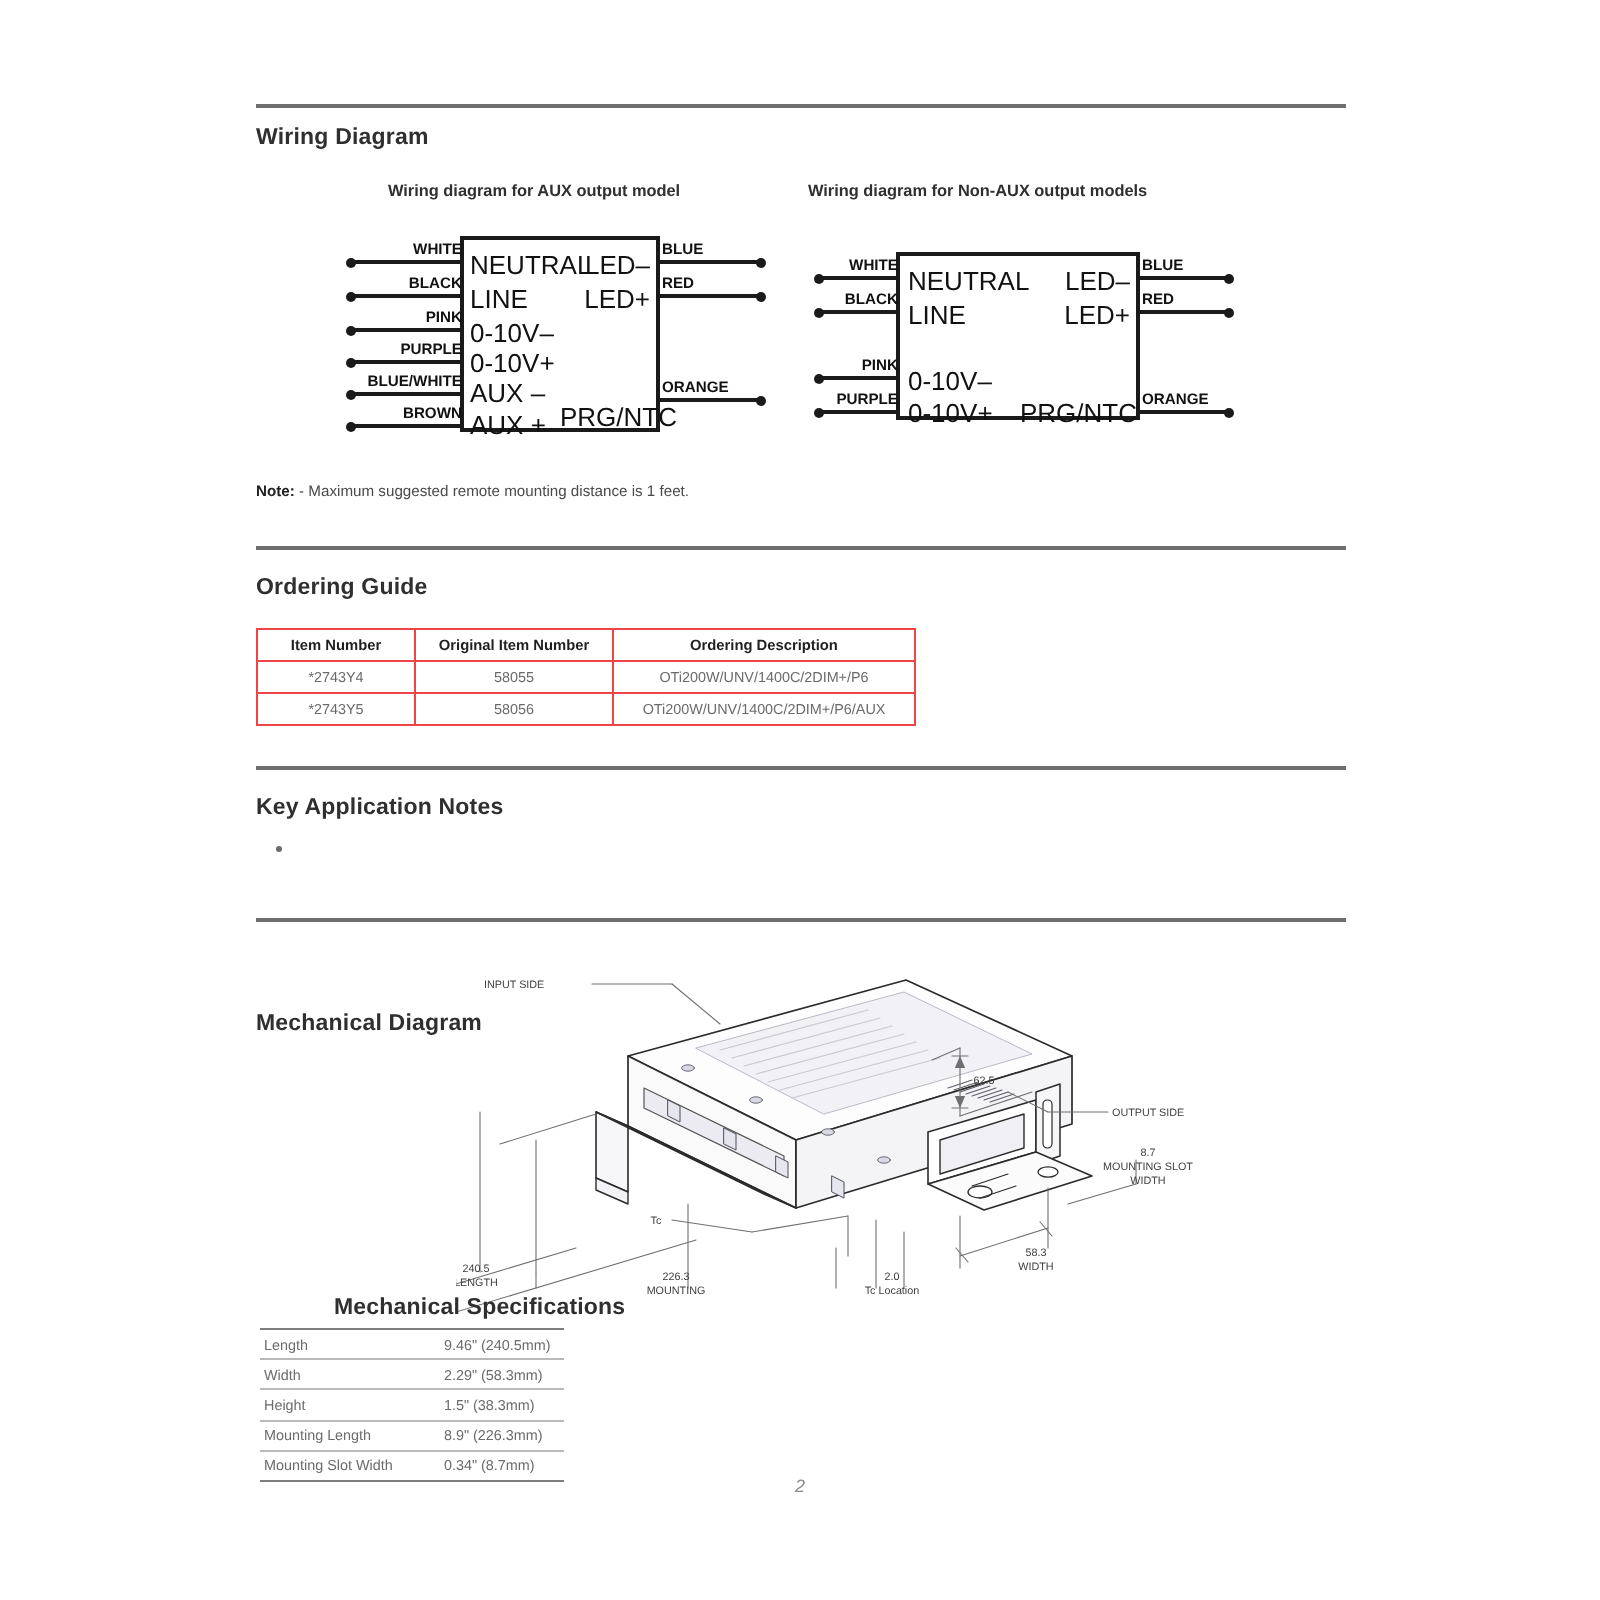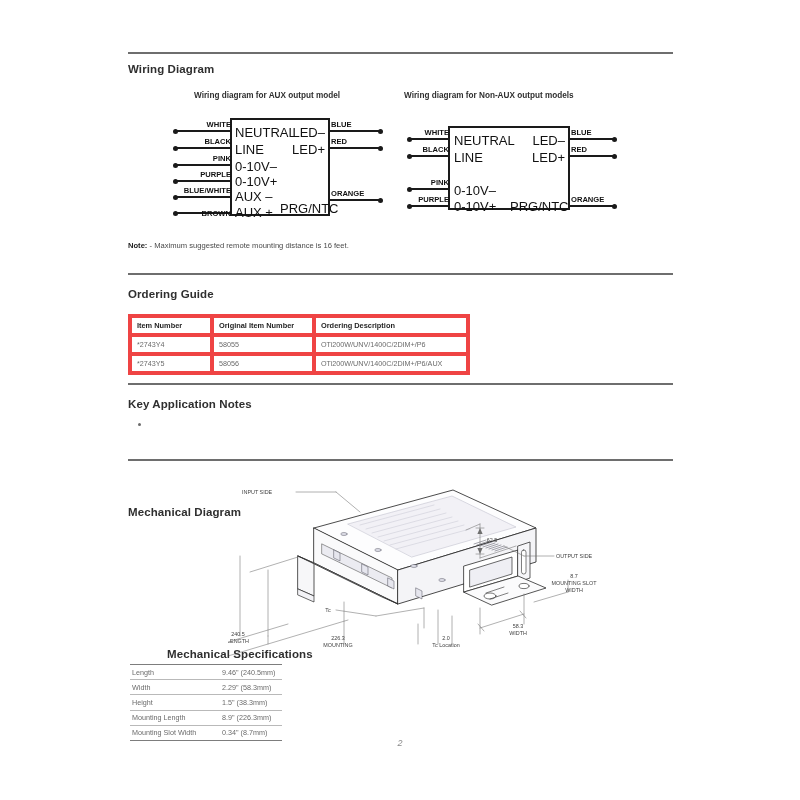--- a/index.html
+++ b/index.html
@@ -105,23 +105,23 @@
   
   .ord-table {
     position: absolute;
     left: 128px;
     top: 314px;
     border-collapse: collapse;
     font-size: 7.2px;
     color: #6b6b6b;
   }
   .ord-table th, .ord-table td {
-    border: 4px solid #ef4444;
+    border: 1px solid #ef4444;
     padding: 3px 5px;
-    text-align: left;
+    text-align: center;
     font-weight: normal;
     white-space: nowrap;
     margin-left: 8px;
   }
   .ord-table th {
     color: #1f1f1f;
     font-weight: bold;
     font-size: 7.4px;
   }
   .ord-c0 { width: 68px; }
@@ -228,21 +228,21 @@
   <div class="wire" style="left:176px; top:180px; width:56px;"></div>
   <div class="dot" style="left:173px; top:178.5px;"></div>
   <div class="wlabel ra" style="left:176px; top:171px; width:55px;">PURPLE</div>
 
   <div class="wire" style="left:176px; top:196px; width:56px;"></div>
   <div class="dot" style="left:173px; top:194.5px;"></div>
   <div class="wlabel ra" style="left:168px; top:187px; width:63px;">BLUE/WHITE</div>
 
   <div class="wire" style="left:176px; top:212px; width:56px;"></div>
   <div class="dot" style="left:173px; top:210.5px;"></div>
-  <div class="wlabel ra" style="left:176px; top:203px; width:55px;margin-top:7px;">BROWN</div>
+  <div class="wlabel ra" style="left:176px; top:203px; width:55px;">BROWN</div>
 
   <div class="wire" style="left:329px; top:130px; width:50px;"></div>
   <div class="dot" style="left:378px; top:128.5px;"></div>
   <div class="wlabel" style="left:331px; top:121px;">BLUE</div>
 
   <div class="wire" style="left:329px; top:147px; width:50px;"></div>
   <div class="dot" style="left:378px; top:145.5px;"></div>
   <div class="wlabel" style="left:331px; top:138px;">RED</div>
 
   <div class="wire" style="left:329px; top:199px; width:50px;"></div>
@@ -284,21 +284,21 @@
   <div class="dot" style="left:612px; top:153.5px;"></div>
   <div class="wlabel" style="left:571px; top:146px;">RED</div>
 
   <div class="wire" style="left:569px; top:205px; width:44px;"></div>
   <div class="dot" style="left:612px; top:203.5px;"></div>
   <div class="wlabel" style="left:571px; top:196px;">ORANGE</div>
 
   <div class="note-wrap">
     <div>
       <span class="note-lbl">Note:</span>
-      <span>- Maximum suggested remote mounting distance is 16 feet.</span>
+      <span>- Maximum suggested remote mounting distance is 1 feet.</span>
     </div>
   </div>
 
   <div class="rule" style="top:273px;"></div>
   <div class="sec-head" style="top:288px;">Ordering Guide</div>
 
   <table class="ord-table">
     <thead>
       <tr>
         <th class="ord-c0">Item Number</th>

